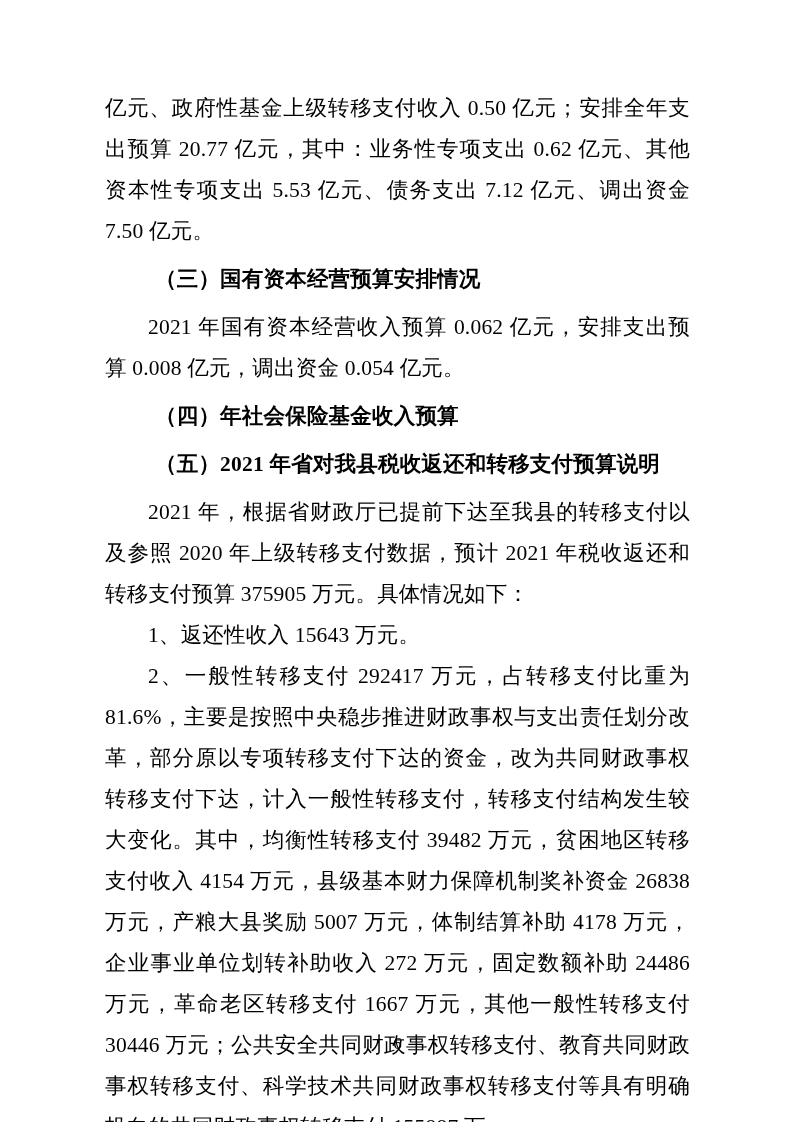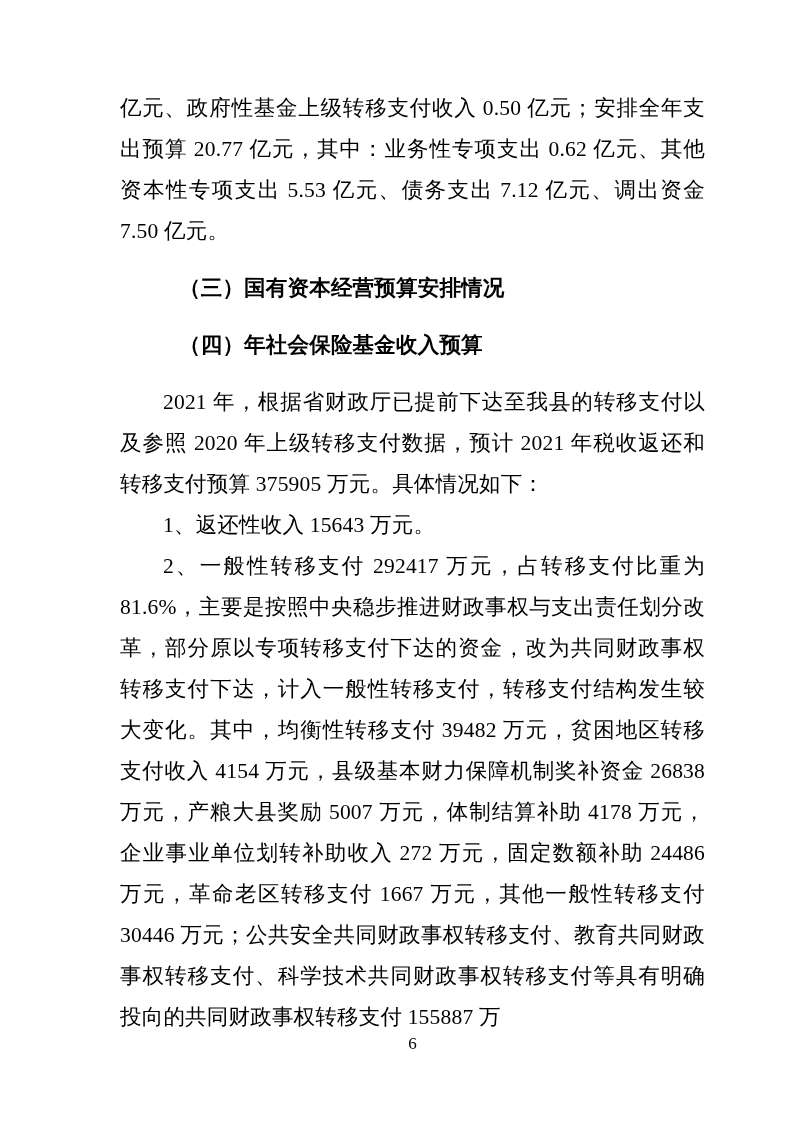--- a/index.html
+++ b/index.html
@@ -9,21 +9,21 @@
   }
   body {
     width: 793px;
     height: 1122px;
     font-family: "Liberation Serif", "DejaVu Serif", serif;
     color: #000000;
     position: relative;
   }
   .page {
     position: absolute;
-    left: 16px;
+    left: 1px;
     top: 0;
     width: 717px;
     height: 1122px;
     background: #ffffff;
     overflow: hidden;
   }
   .content {
     position: absolute;
     left: 104px;
     top: 88px;
@@ -37,21 +37,21 @@
     margin: 0;
     letter-spacing: 0.2px;
   }
   .indent {
     text-indent: 43px;
   }
   .heading {
     font-size: 21.5px;
     line-height: 41px;
     font-weight: bold;
-    margin: 16px;
+    margin: 7px;
     text-indent: 43px;
     letter-spacing: 0.2px;
   }
   .pagenum {
     position: absolute;
     left: 0;
     top: 1034px;
     width: 793px;
     text-align: center;
     font-size: 17px;
@@ -62,24 +62,26 @@
 </head>
 <body>
 
 <div class="page">
   <div class="content">
 
     <p class="para">亿元、政府性基金上级转移支付收入 0.50 亿元；安排全年支出预算 20.77 亿元，其中：业务性专项支出 0.62 亿元、其他资本性专项支出 5.53 亿元、债务支出 7.12 亿元、调出资金 7.50 亿元。</p>
 
     <h3 class="heading">（三）国有资本经营预算安排情况</h3>
 
+    <p class="para indent">2021 年国有资本经营收入预算 0.062 亿元，安排支出预算 0.008 亿元，调出资金 0.054 亿元。</p>
 
     <h3 class="heading">（四）年社会保险基金收入预算</h3>
 
 
+    <h3 class="heading">（五）2021 年省对我县税收返还和转移支付预算说明</h3>
 
     <p class="para indent">2021 年，根据省财政厅已提前下达至我县的转移支付以及参照 2020 年上级转移支付数据，预计 2021 年税收返还和转移支付预算 375905 万元。具体情况如下：</p>
 
     <p class="para indent">1、返还性收入 15643 万元。</p>
 
     <p class="para indent">2、一般性转移支付 292417 万元，占转移支付比重为 81.6%，主要是按照中央稳步推进财政事权与支出责任划分改革，部分原以专项转移支付下达的资金，改为共同财政事权转移支付下达，计入一般性转移支付，转移支付结构发生较大变化。其中，均衡性转移支付 39482 万元，贫困地区转移支付收入 4154 万元，县级基本财力保障机制奖补资金 26838 万元，产粮大县奖励 5007 万元，体制结算补助 4178 万元，企业事业单位划转补助收入 272 万元，固定数额补助 24486 万元，革命老区转移支付 1667 万元，其他一般性转移支付 30446 万元；公共安全共同财政事权转移支付、教育共同财政事权转移支付、科学技术共同财政事权转移支付等具有明确投向的共同财政事权转移支付 155887 万</p>
 
   </div>
 
   <div class="pagenum">6</div>

